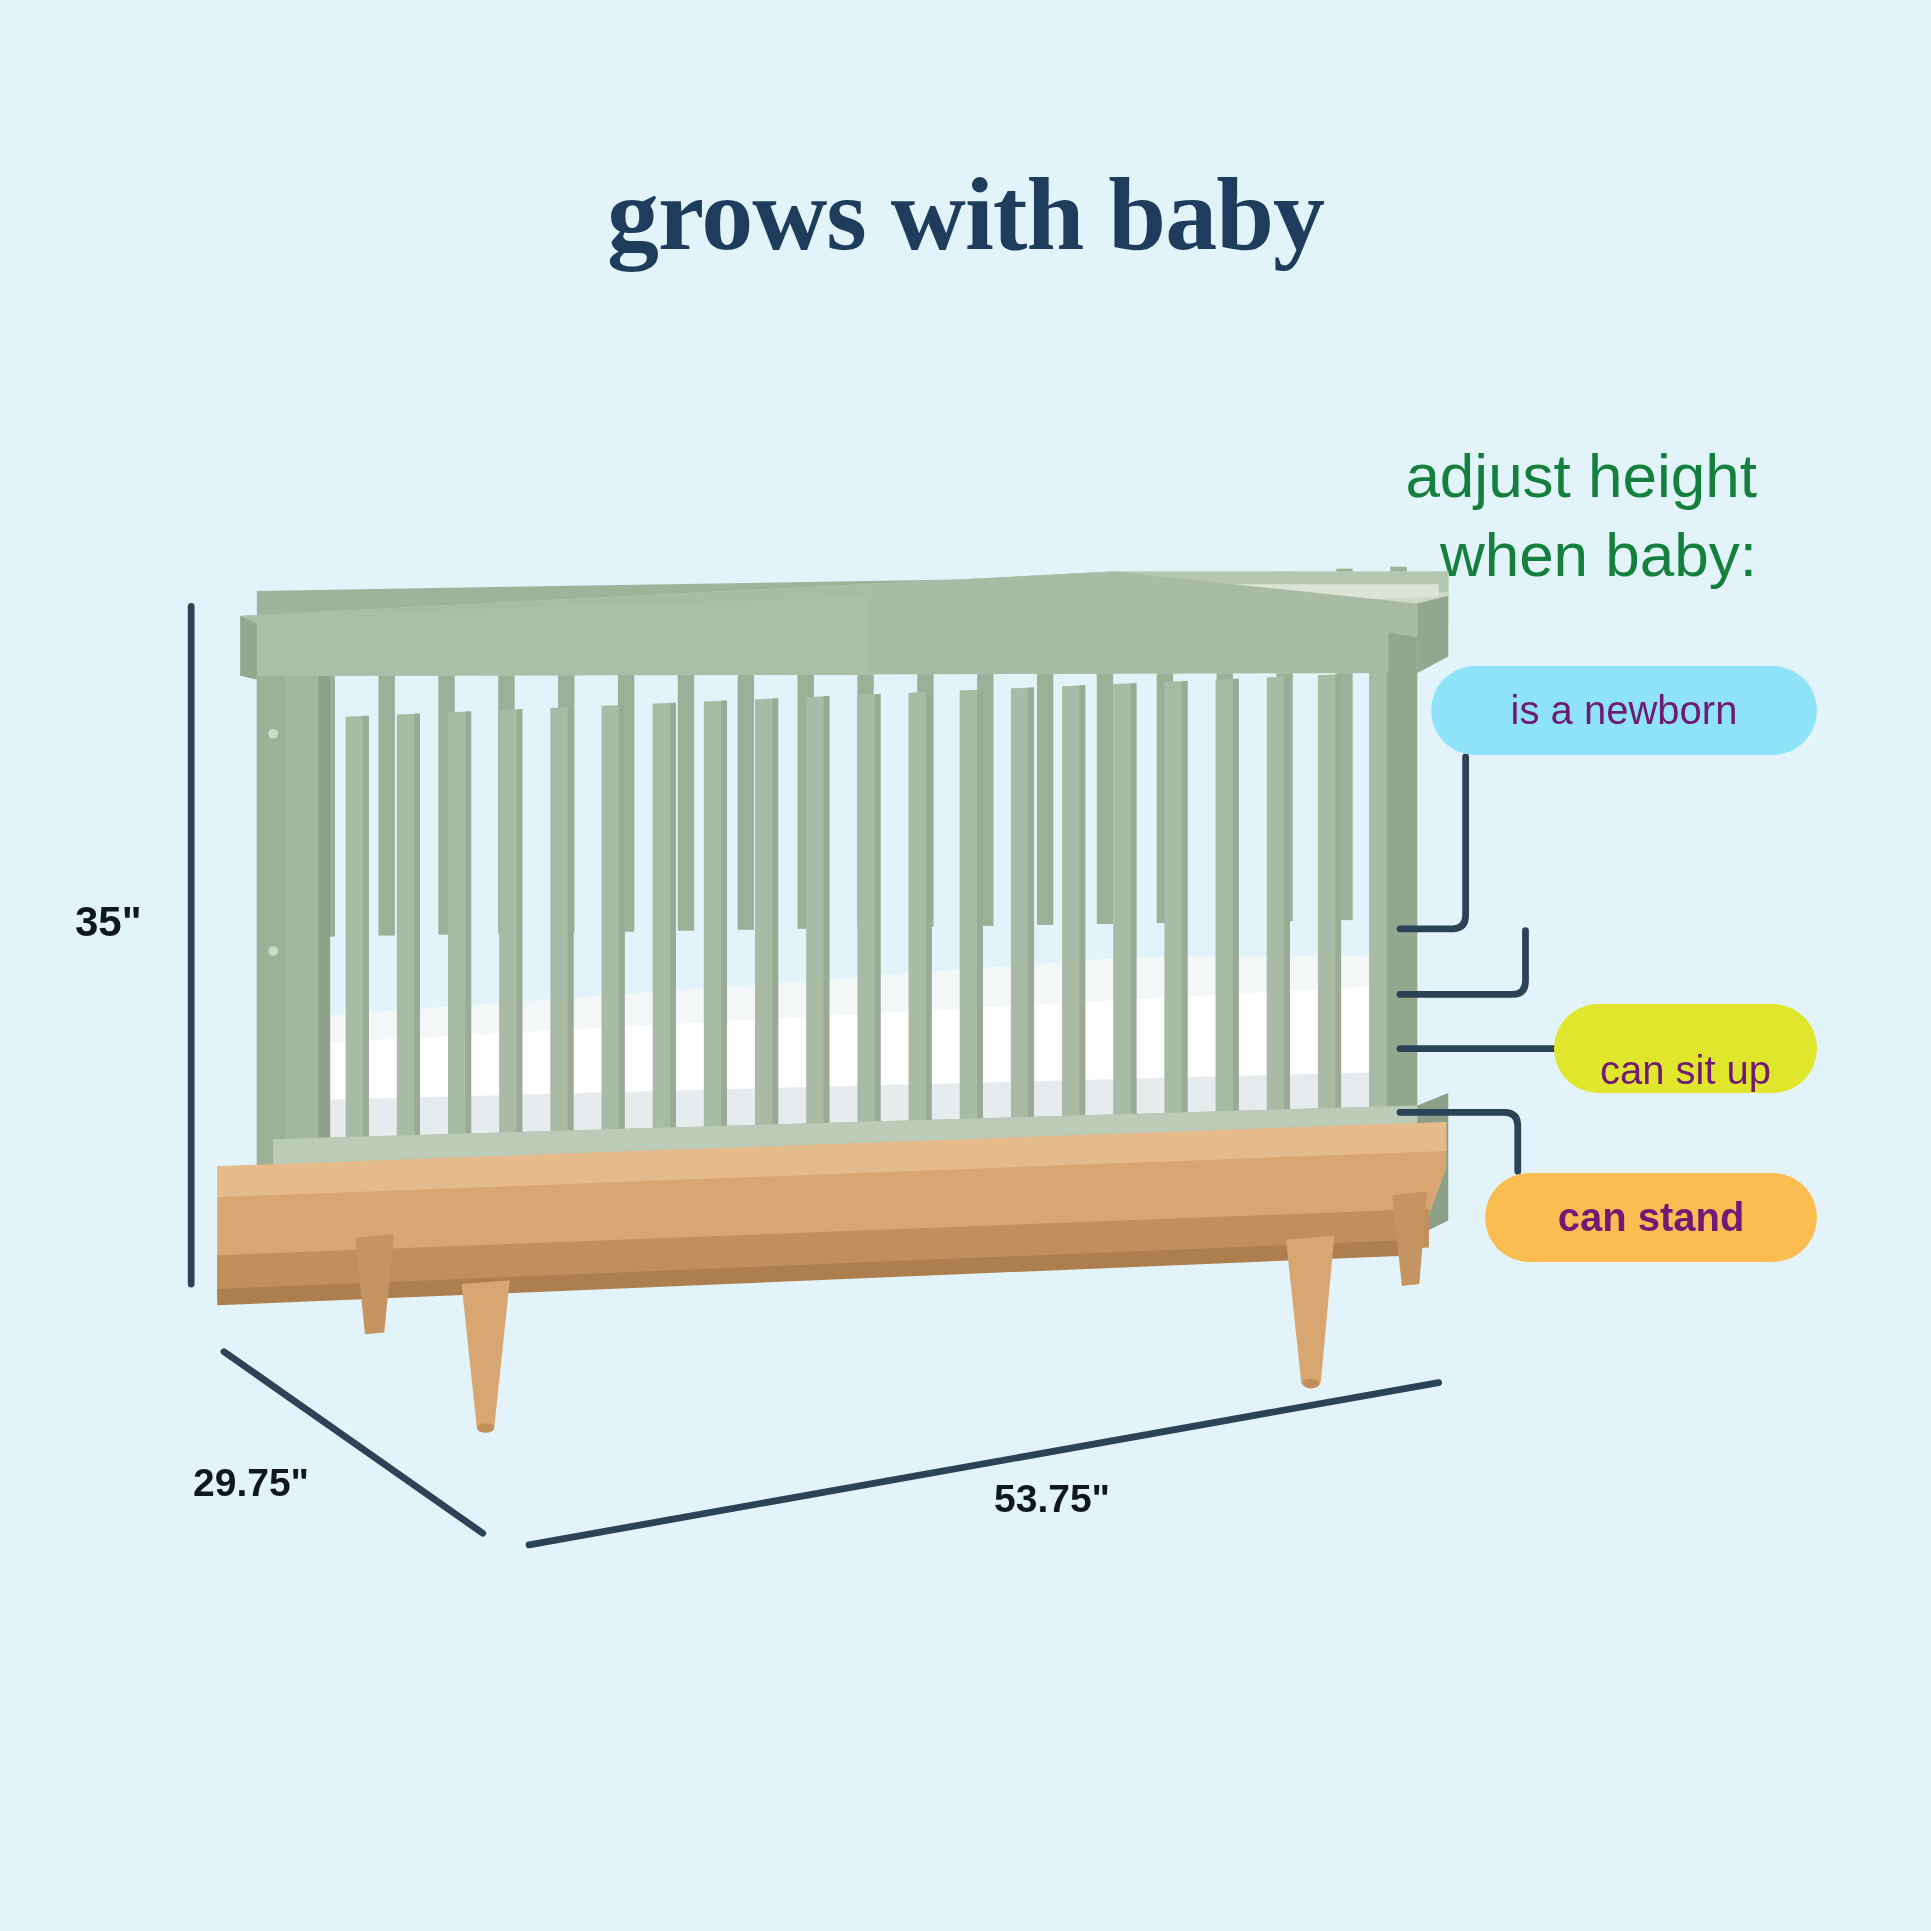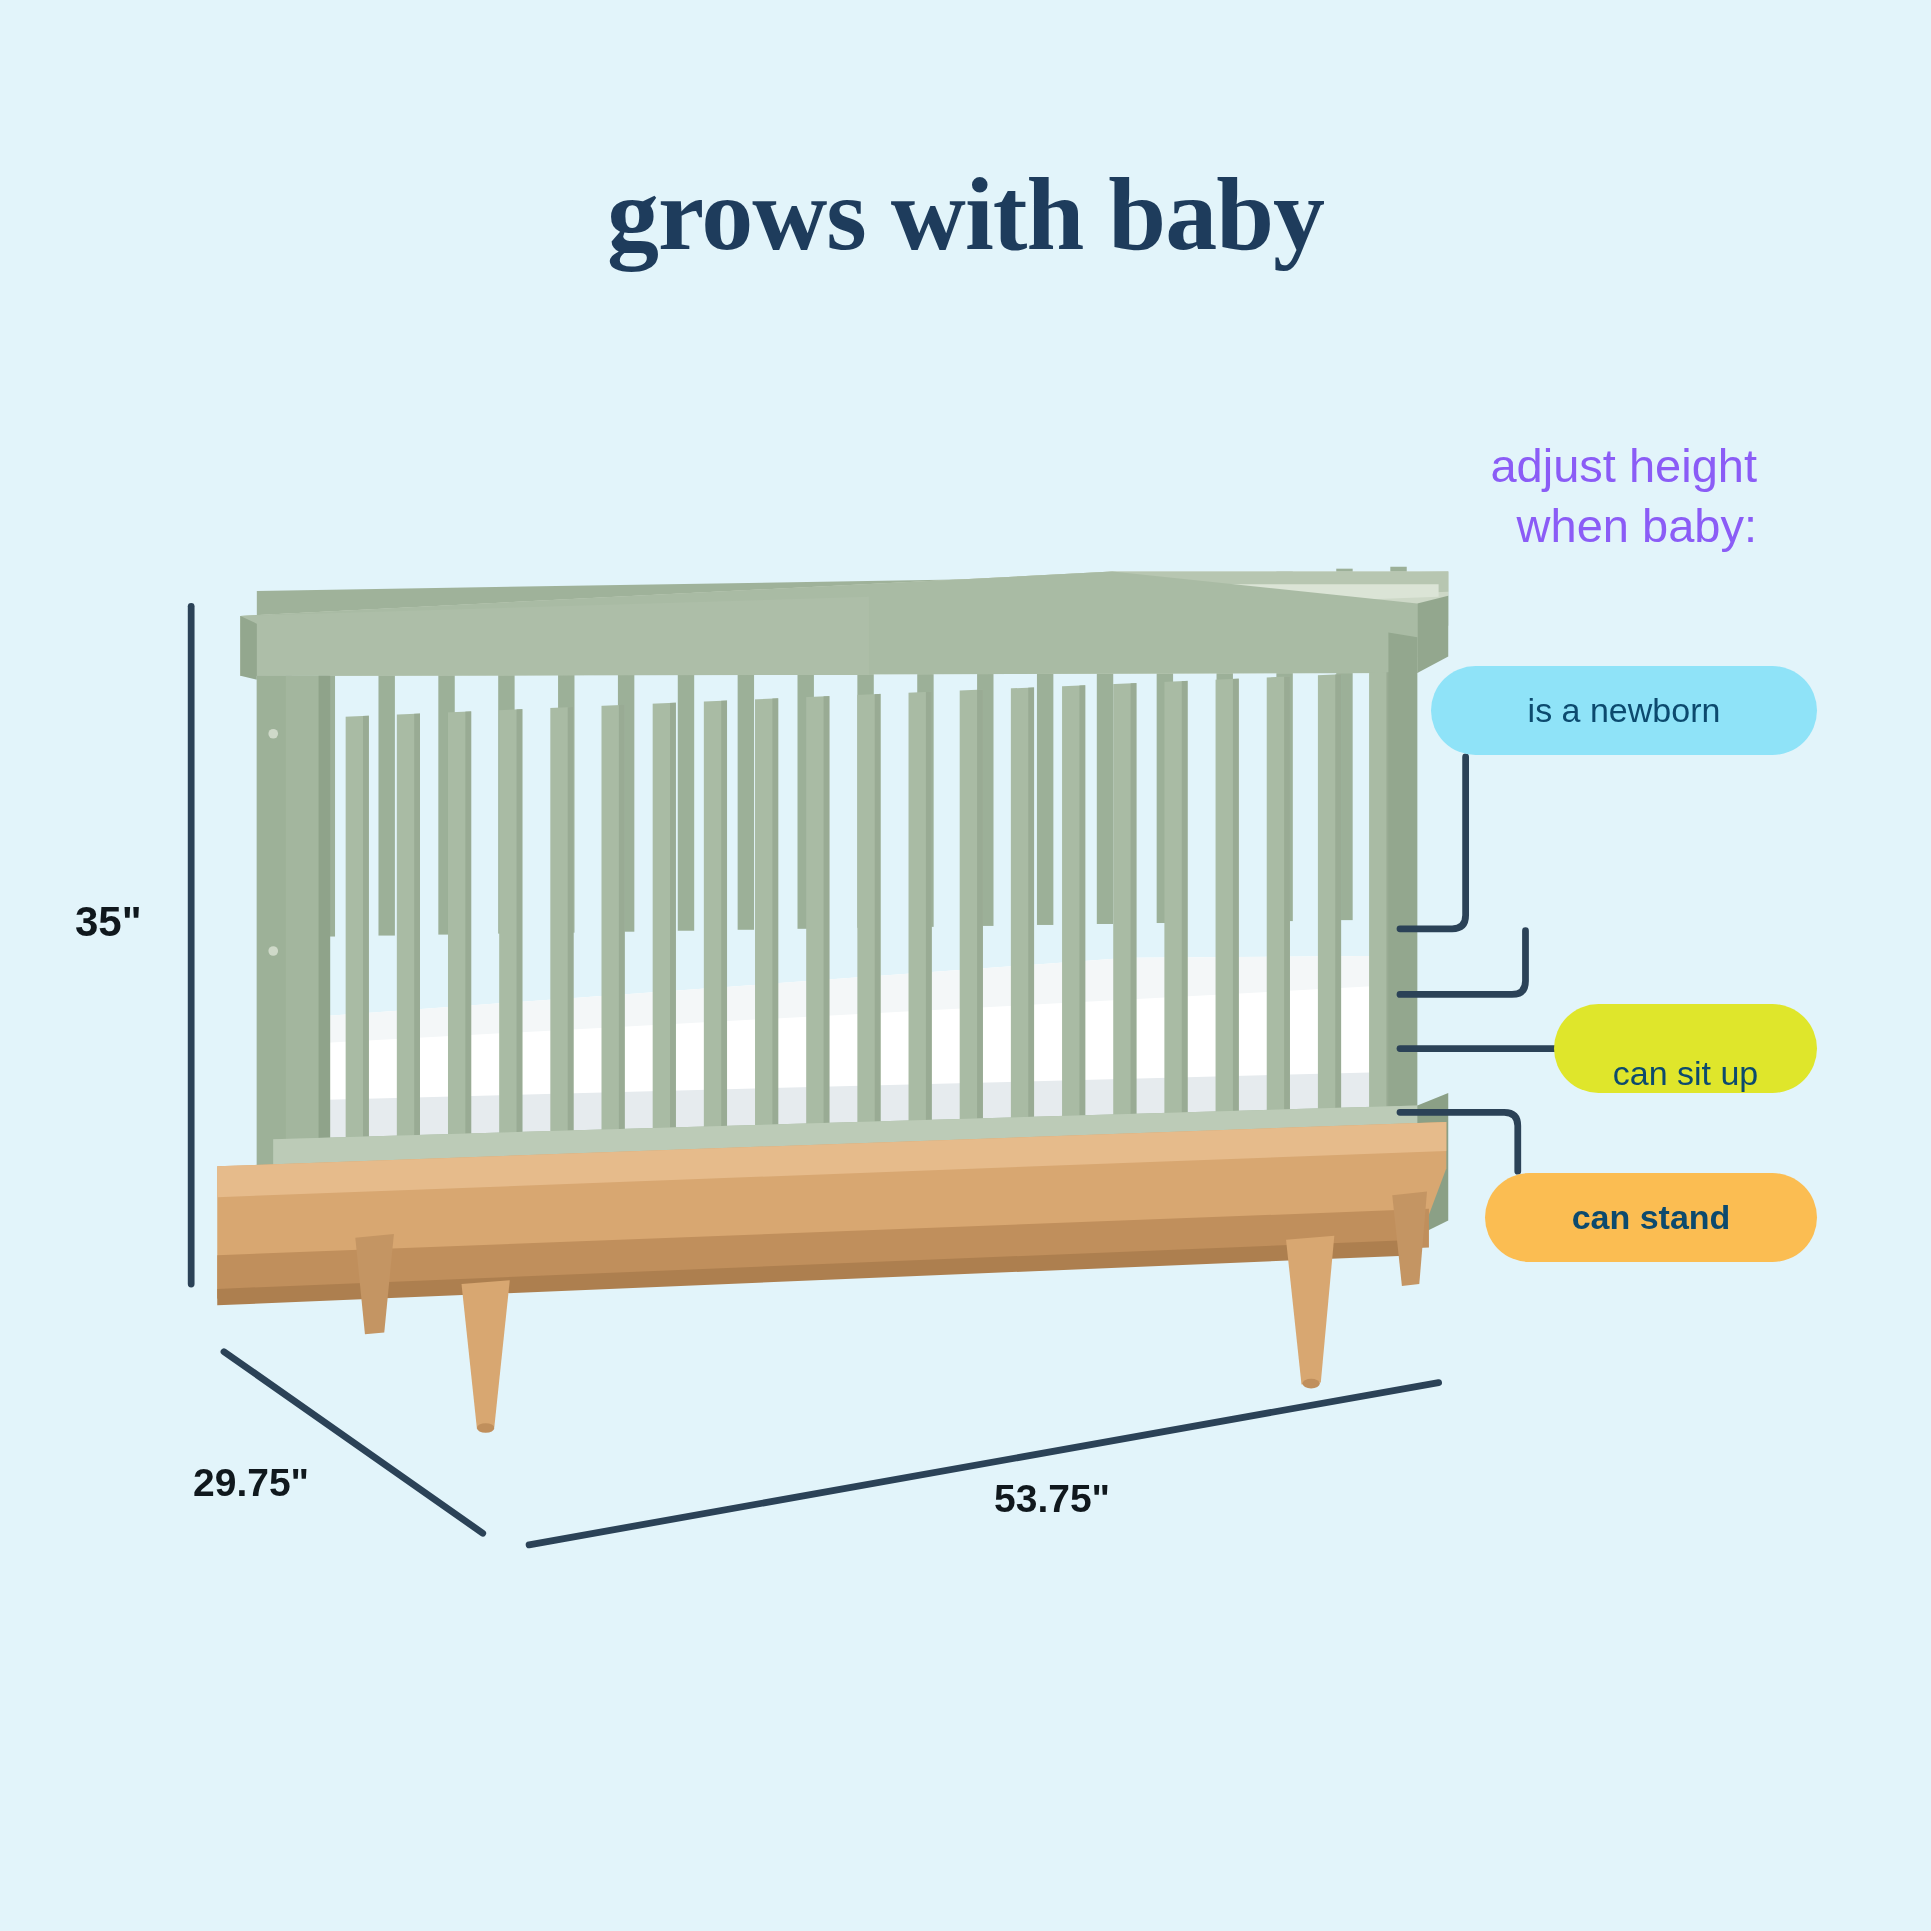--- a/index.html
+++ b/index.html
@@ -35,44 +35,44 @@
     line-height: 1;
   }
 
   
   #adjust-heading {
     position: absolute;
     left: 1274px;
     top: 436px;
     width: 483px;
     text-align: right;
-    font-size: 47px;
+    font-size: 62px;
     line-height: 1.28;
-    color: #8b5cf6;
+    color: #15803d;
     white-space: pre-line;
   }
 
   
   #crib-illustration {
     position: absolute;
     left: 0;
     top: 0;
     width: 1931px;
     height: 1931px;
   }
 
   
   .pill {
     position: absolute;
     display: flex;
     align-items: center;
     justify-content: center;
     border-radius: 965px;
-    font-size: 34px;
-    color: #0c4a6e;
+    font-size: 40px;
+    color: #701a75;
     white-space: nowrap;
     box-sizing: border-box;
     padding: 0 33px;
   }
   #pill-newborn {
     left: 1431px; top: 666px;
     width: 386px; height: 89px;
     background: #8fe3f8;
   }
   #pill-rollover {

